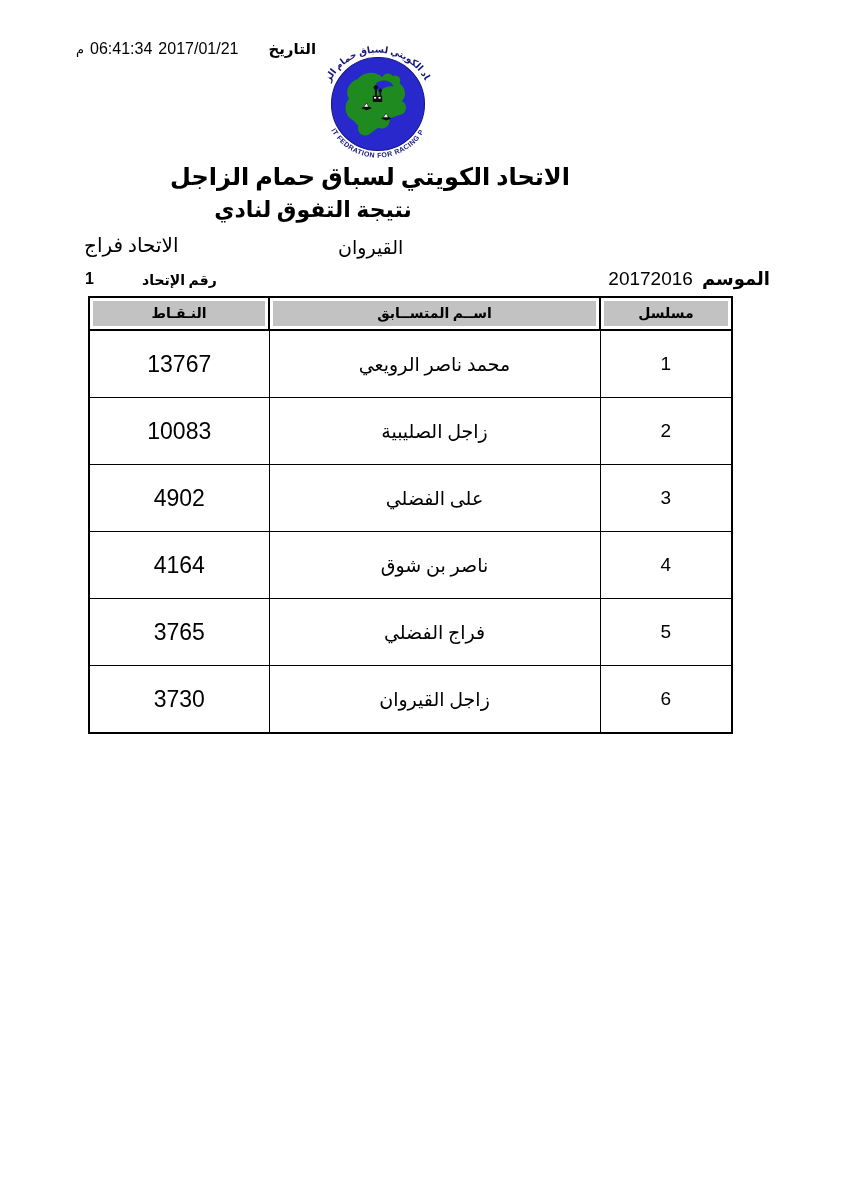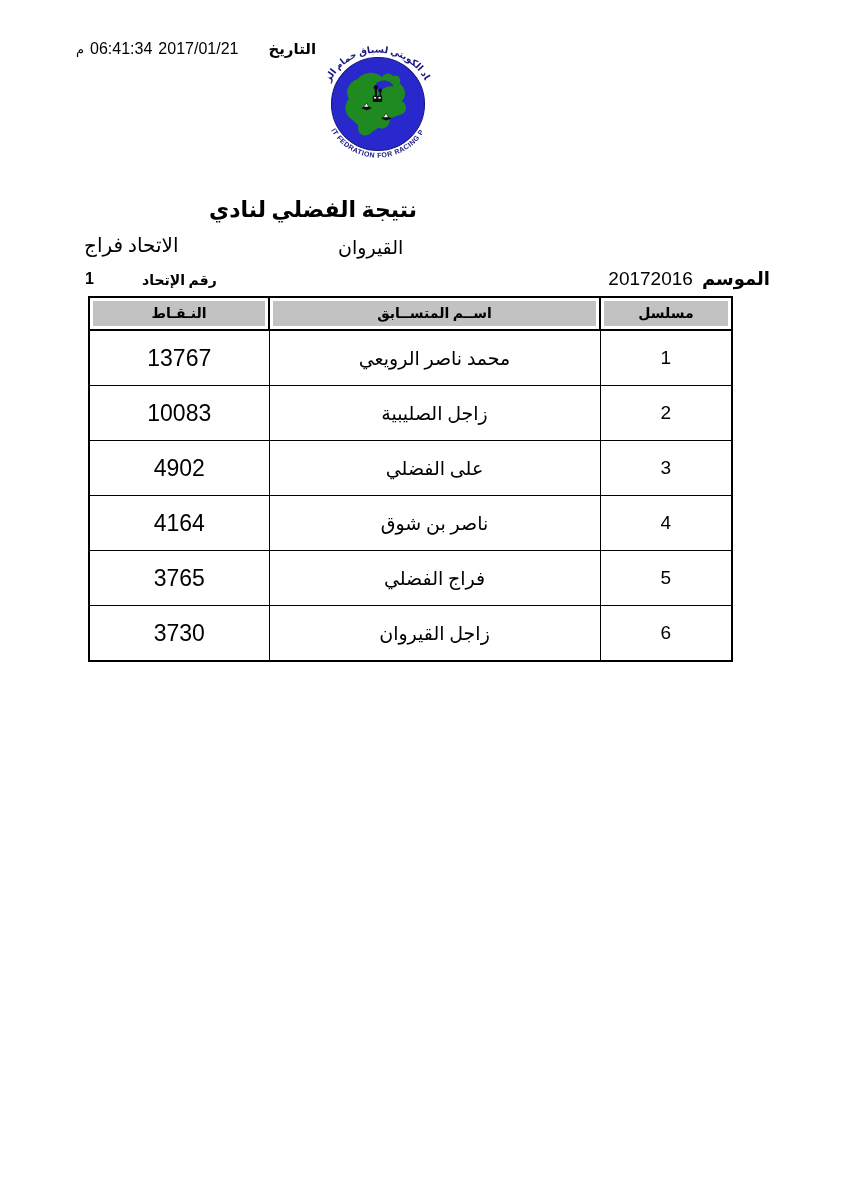--- a/index.html
+++ b/index.html
@@ -53,21 +53,21 @@
     border:2px solid #000;
     box-shadow:inset 0 0 0 3px #ffffff;
     font-weight:bold;font-size:14px;
     text-align:center;vertical-align:middle;
     padding:0;
   }
   table.results td{
     height:30px;
     border:1.5px solid #000;
     text-align:center;vertical-align:middle;
-    padding:12px;background:#fff;
+    padding:18px;background:#fff;
   }
   td.col-serial{font-family:"Liberation Sans","DejaVu Sans",sans-serif;font-size:19px;}
   td.col-name{font-size:19px;margin-left:26px;}
   td.col-points{font-family:"Liberation Sans","DejaVu Sans",sans-serif;font-size:23px;}
 </style>
 </head>
 <body>
 
 <div class="page">
 
@@ -115,21 +115,22 @@
 
       <text fill="#16167e" font-size="9" font-weight="bold" font-family="'Liberation Serif','DejaVu Sans',serif">
         <textPath href="#arcTop" startOffset="50%" text-anchor="middle">الإتحاد الكويتي لسباق حمام الزاجل</textPath>
       </text>
       <text fill="#16167e" font-size="6.8" font-weight="bold" letter-spacing="0.4" font-family="'Liberation Sans','DejaVu Sans',sans-serif">
         <textPath href="#arcBottom" startOffset="50%" text-anchor="middle">KUWAIT FEDRATION FOR RACING PIGEON</textPath>
       </text>
     </svg>
   </div>
 
-  <div class="title2">نتيجة الفضلي لنادي</div>
+  <div class="title1">الاتحاد الكويتي لسباق حمام الزاجل</div>
+  <div class="title2">نتيجة التفوق لنادي</div>
 
   <div class="club-name">القيروان</div>
   <div class="union-type">الاتحاد فراج</div>
 
   <div class="season-line">
     <span class="season-label">الموسم</span>
     <span class="season-value" dir="ltr">20172016</span>
   </div>
   <div class="pageno-label">رقم الإتحاد</div>
   <div class="pageno-value">1</div>

